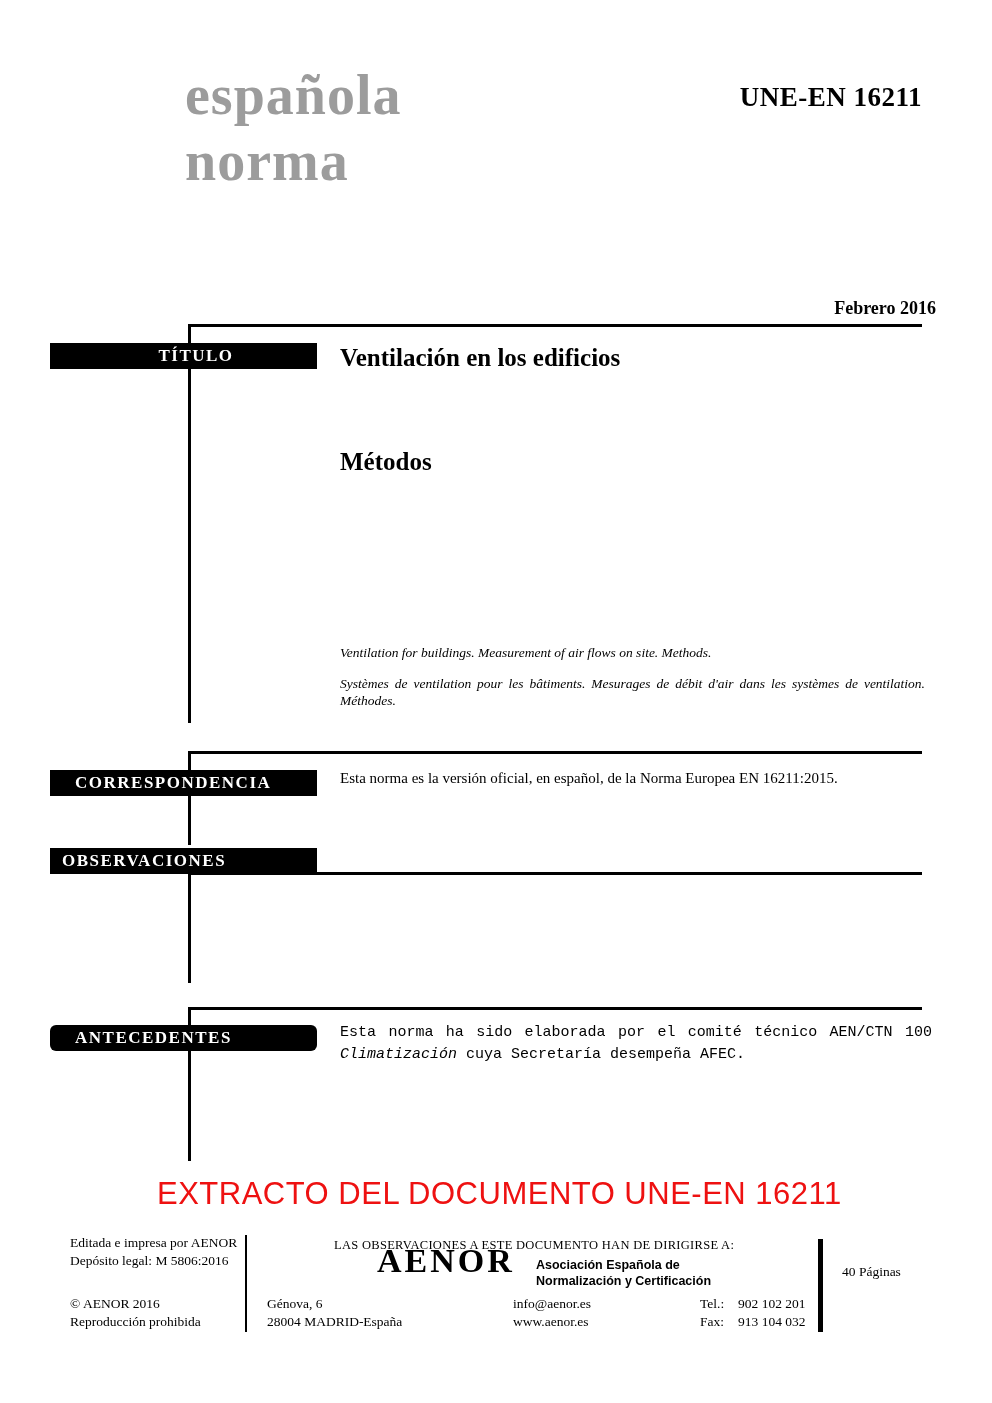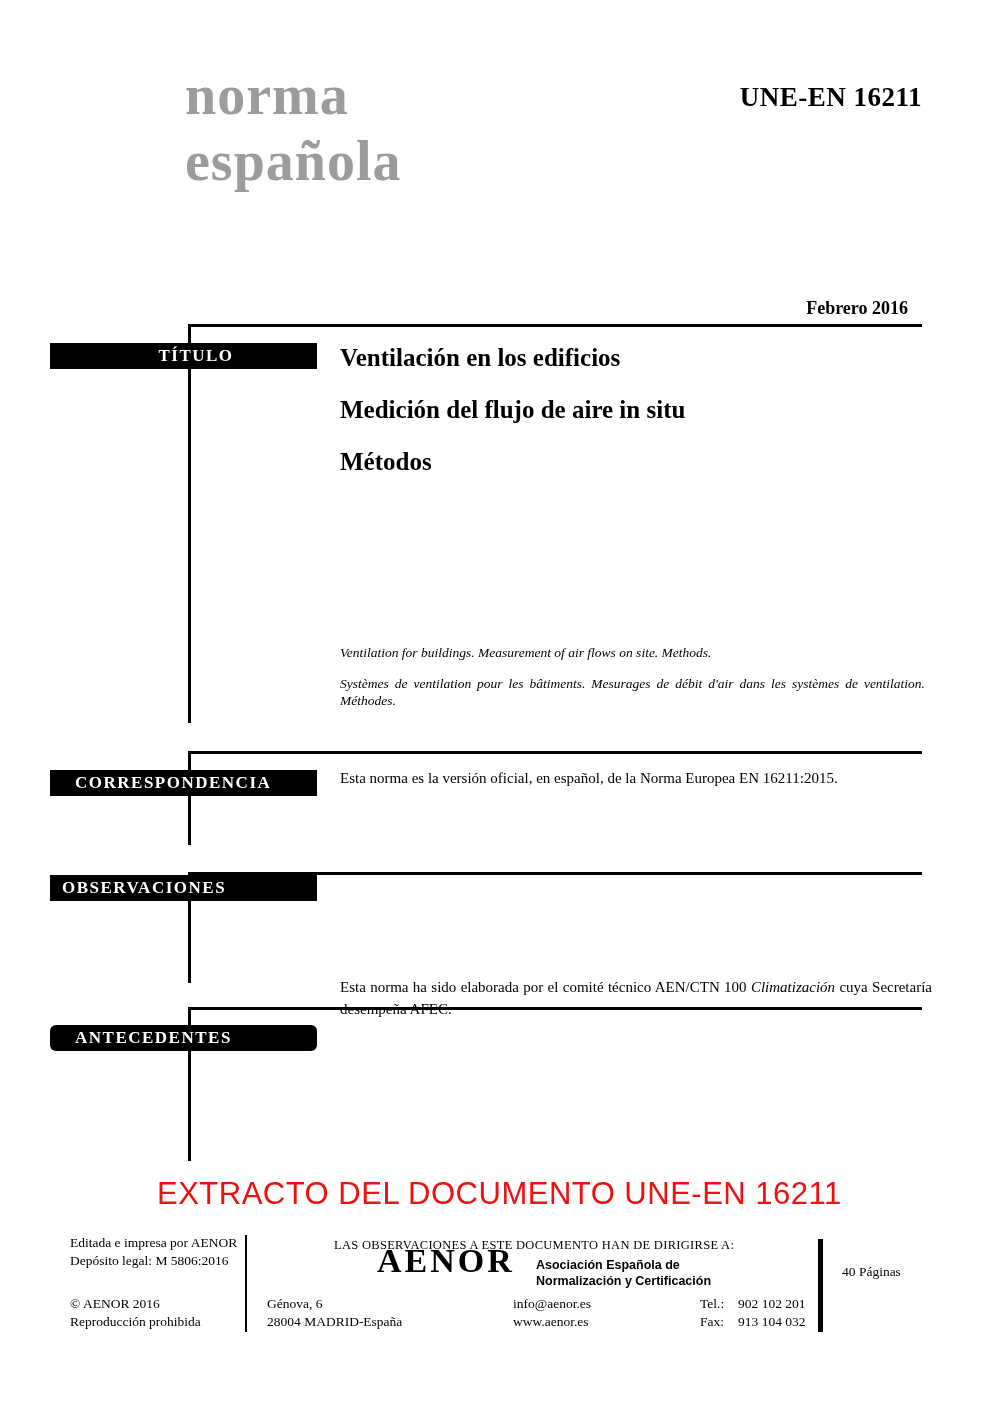--- a/index.html
+++ b/index.html
@@ -16,21 +16,21 @@
   .brand {
     position: absolute; left: 185px; top: 62px;
     color: #9c9c9c; font-weight: bold;
     font-size: 56px; line-height: 66px; letter-spacing: 1px;
   }
   .doc-code {
     position: absolute; right: 70px; top: 82px;
     font-weight: bold; font-size: 27px; letter-spacing: 0.5px;
   }
   .pub-date {
-    position: absolute; right: 84px; top: 298px;
+    position: absolute; right: 56px; top: 298px;
     font-weight: bold; font-size: 18px;
   }
   
   .rule { position: absolute; left: 190px; width: 732px; height: 3px; background: #000; }
   .vline { position: absolute; left: 188px; width: 3px; background: #000; }
   #rule-titulo { top: 324px; }
   #vline-titulo { top: 324px; height: 399px; }
   #rule-corr { top: 751px; }
   #vline-corr { top: 751px; height: 94px; }
   #rule-obs { top: 872px; }
@@ -39,40 +39,40 @@
   #vline-ant { top: 1007px; height: 154px; }
   
   .label-box {
     position: absolute; left: 50px; width: 267px; height: 26px;
     background: #000; color: #fff; box-sizing: border-box;
     font-weight: bold; font-size: 17px; letter-spacing: 1.5px;
     line-height: 26px; padding-left: 25px;
   }
   #box-titulo { top: 343px; text-align: center; }
   #box-corr   { top: 770px; }
-  #box-obs    { top: 875px; padding-left: 12px; }
+  #box-obs    { top: 848px; padding-left: 12px; }
   #box-ant    { top: 1025px; border-radius: 6px; }
   
   .title-line { position: absolute; left: 340px; font-weight: bold; font-size: 25px; }
   #title-1 { top: 344px; }
   #title-2 { top: 396px; }
   #title-3 { top: 448px; }
   .trans {
     position: absolute; left: 340px; width: 585px;
     font-style: italic; font-size: 13.5px; line-height: 17px;
   }
   #trans-en { top: 644px; }
   #trans-fr { top: 675px; text-align: justify; }
   
   .body-text {
     position: absolute; left: 340px; width: 592px;
     font-size: 15px; line-height: 22px;
   }
   #corr-text { top: 767px; }
-  #ant-text  { top: 976px; text-align: justify; }
+  #ant-text  { top: 1022px; text-align: justify; font-family: Liberation Mono, monospace; }
   .em { font-style: italic; }
   
   .extracto {
     position: absolute; left: 157px; top: 1176px;
     color: #ee1111; font-family: "Liberation Sans", sans-serif;
     font-size: 31px; letter-spacing: 0.5px; white-space: nowrap;
   }
   
   .ft { position: absolute; font-size: 13.5px; line-height: 18px; white-space: nowrap; }
   #ft-edit  { left: 70px;  top: 1234px; }
@@ -96,33 +96,32 @@
   .ft-divider { position: absolute; left: 245px; top: 1235px; width: 2px; height: 97px; background: #000; }
   .ft-bar     { position: absolute; left: 818px; top: 1239px; width: 5px; height: 93px; background: #000; }
   #ft-pages   { left: 842px; top: 1263px; }
 </style>
 </head>
 <body>
 
 <div class="page">
 
   <div class="brand">
+    <div>española</div>
     <div>norma</div>
-    <div>española</div>
   </div>
   <div class="doc-code">UNE-EN 16211</div>
   <div class="pub-date">Febrero 2016</div>
 
   <div class="rule" id="rule-titulo"></div>
   <div class="vline" id="vline-titulo"></div>
   <div class="label-box" id="box-titulo">
     <span>TÍTULO</span>
   </div>
   <div class="title-line" id="title-1">Ventilación en los edificios</div>
-  <div class="title-line" id="title-2">Medición del flujo de aire in situ</div>
   <div class="title-line" id="title-3">Métodos</div>
   <div class="trans" id="trans-en">Ventilation for buildings. Measurement of air flows on site. Methods.</div>
   <div class="trans" id="trans-fr">Systèmes de ventilation pour les bâtiments. Mesurages de débit d'air dans les systèmes de ventilation. Méthodes.</div>
 
   <div class="rule" id="rule-corr"></div>
   <div class="vline" id="vline-corr"></div>
   <div class="label-box" id="box-corr">
     <span>CORRESPONDENCIA</span>
   </div>
   <div class="body-text" id="corr-text">Esta norma es la versión oficial, en español, de la Norma Europea EN 16211:2015.</div>

